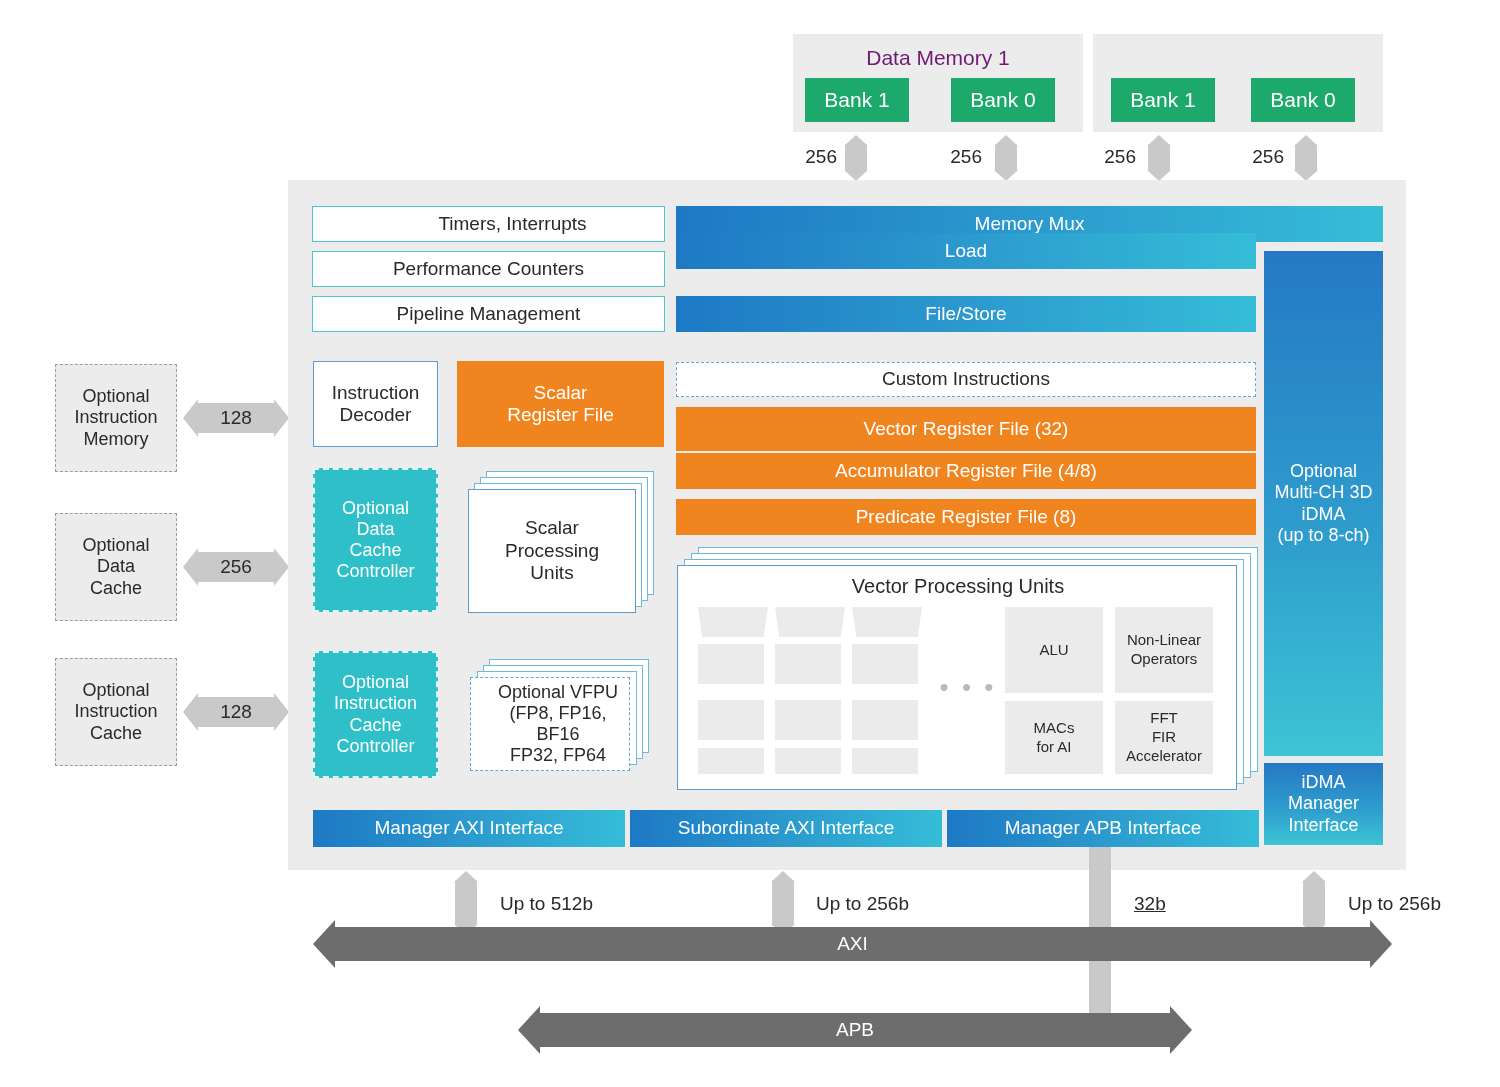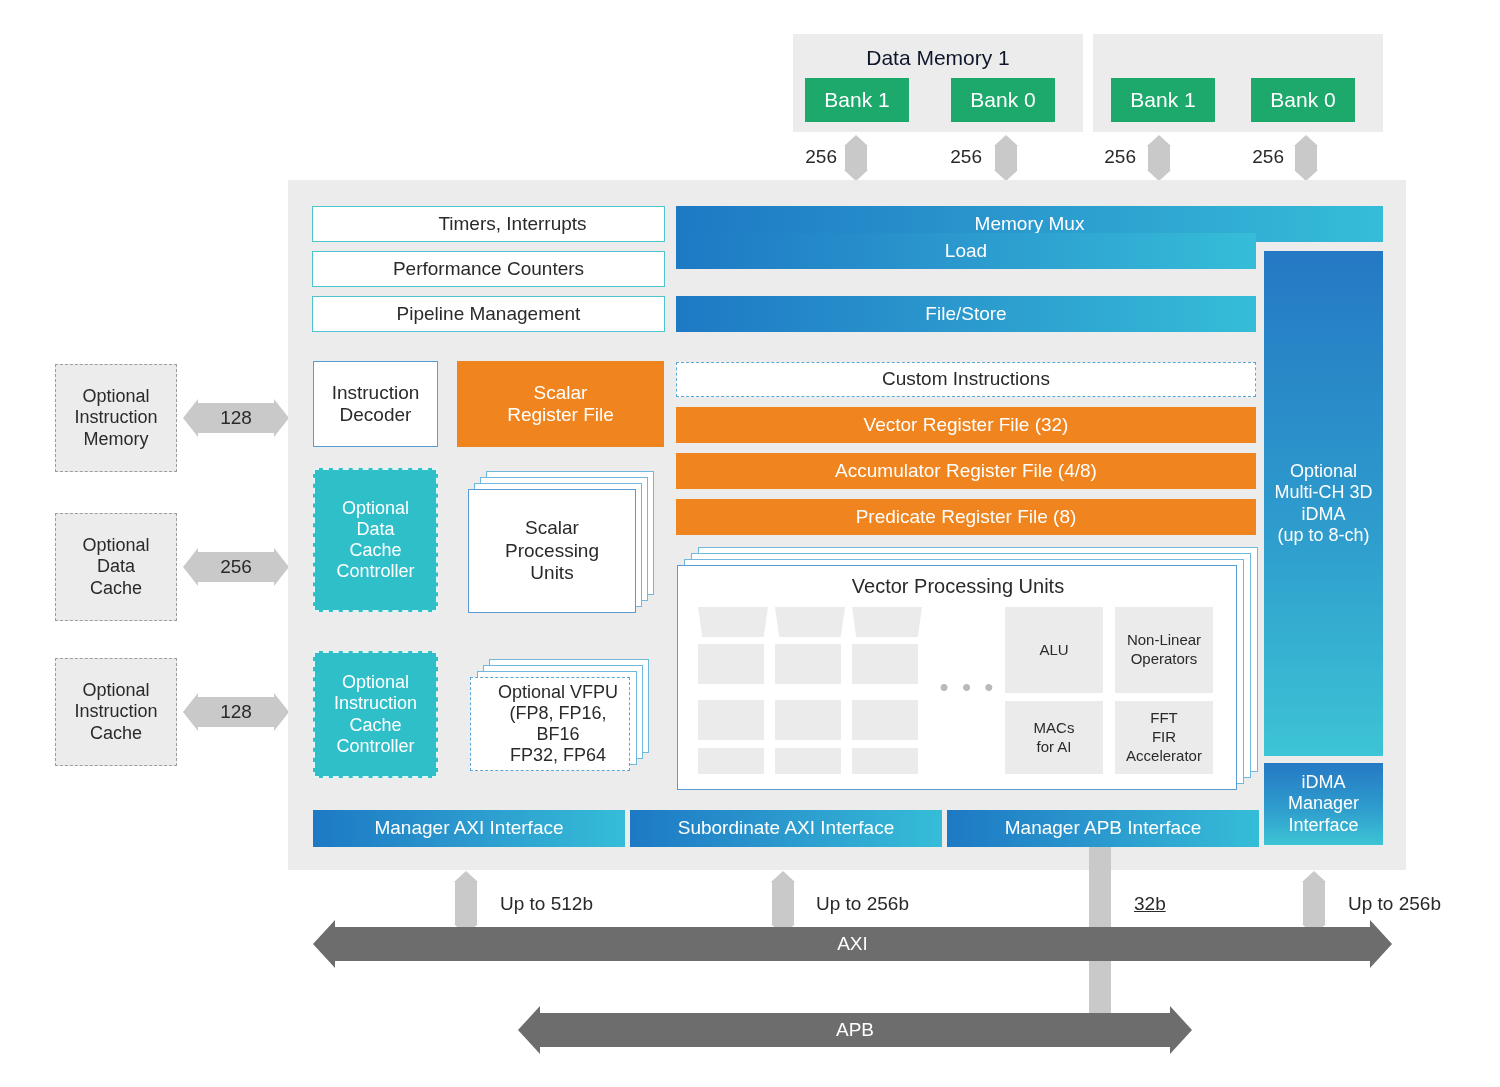--- a/index.html
+++ b/index.html
@@ -3,21 +3,21 @@
 <meta charset="utf-8">
 <style>
   html,body{margin:0;padding:0;background:#ffffff;}
   body{width:1500px;height:1087px;position:relative;overflow:hidden;
        font-family:"Liberation Sans","DejaVu Sans",sans-serif;color:#2a2a2a;}
   .abs{position:absolute;box-sizing:border-box;}
   .ctr{display:flex;align-items:center;justify-content:center;text-align:center;line-height:1.18;}
 
   
   .memgroup{background:#ececec;}
-  .memgroup-title{font-size:21px;color:#0f172a;}
+  .memgroup-title{font-size:21px;color:#701a75;}
   .bank{background:#1da96c;color:#fff;font-size:21px;}
 
   .shell{background:#ececec;}
 
   .wbox{background:#ffffff;border:1px solid #5b9bd5;font-size:19px;color:#2a2a2a;}
   .wbox.teal{border-color:#4fc3cf;}
   .gradbar{background:linear-gradient(90deg,#1d79c4 0%,#2a96cd 45%,#35bdd8 100%);
            color:#fff;font-size:19px;}
   .orange{background:#f0851f;color:#fff;font-size:19px;}
   .dashbox{background:#ffffff;border:1.5px dashed #5aa7d8;font-size:19px;color:#2a2a2a;}
@@ -137,21 +137,21 @@
 Units</div>
 
 <div class="abs stack-layer" style="left:489px;top:659px;width:160px;height:94px;"></div>
 <div class="abs stack-layer" style="left:483px;top:665px;width:160px;height:94px;"></div>
 <div class="abs stack-layer" style="left:477px;top:671px;width:160px;height:94px;"></div>
 <div class="abs ctr card-dash" style="left:470px;top:677px;width:160px;height:94px;white-space:pre-line;font-size:18px;padding-left:16px;">Optional VFPU
 (FP8, FP16, BF16
 FP32, FP64</div>
 
 <div class="abs ctr dashbox" style="left:676px;top:362px;width:580px;height:35px;">Custom Instructions</div>
-<div class="abs ctr orange" style="left:676px;top:407px;width:580px;height:36px;">Vector Register File (32)</div>
+<div class="abs ctr orange" style="left:676px;top:407px;width:580px;height:44px;">Vector Register File (32)</div>
 <div class="abs ctr orange" style="left:676px;top:453px;width:580px;height:36px;">Accumulator Register File (4/8)</div>
 <div class="abs ctr orange" style="left:676px;top:499px;width:580px;height:36px;">Predicate Register File (8)</div>
 
 <div class="abs stack-layer" style="left:698px;top:547px;width:560px;height:225px;"></div>
 <div class="abs stack-layer" style="left:691px;top:553px;width:560px;height:225px;"></div>
 <div class="abs stack-layer" style="left:684px;top:559px;width:560px;height:225px;"></div>
 <div class="abs card" style="left:677px;top:565px;width:560px;height:225px;">
   <div class="abs ctr vpu-title" style="left:0;top:8px;width:560px;height:26px;">Vector Processing Units</div>
 
   <div class="abs gtrap" style="left:20px;top:41px;width:70px;height:30px;"></div>

